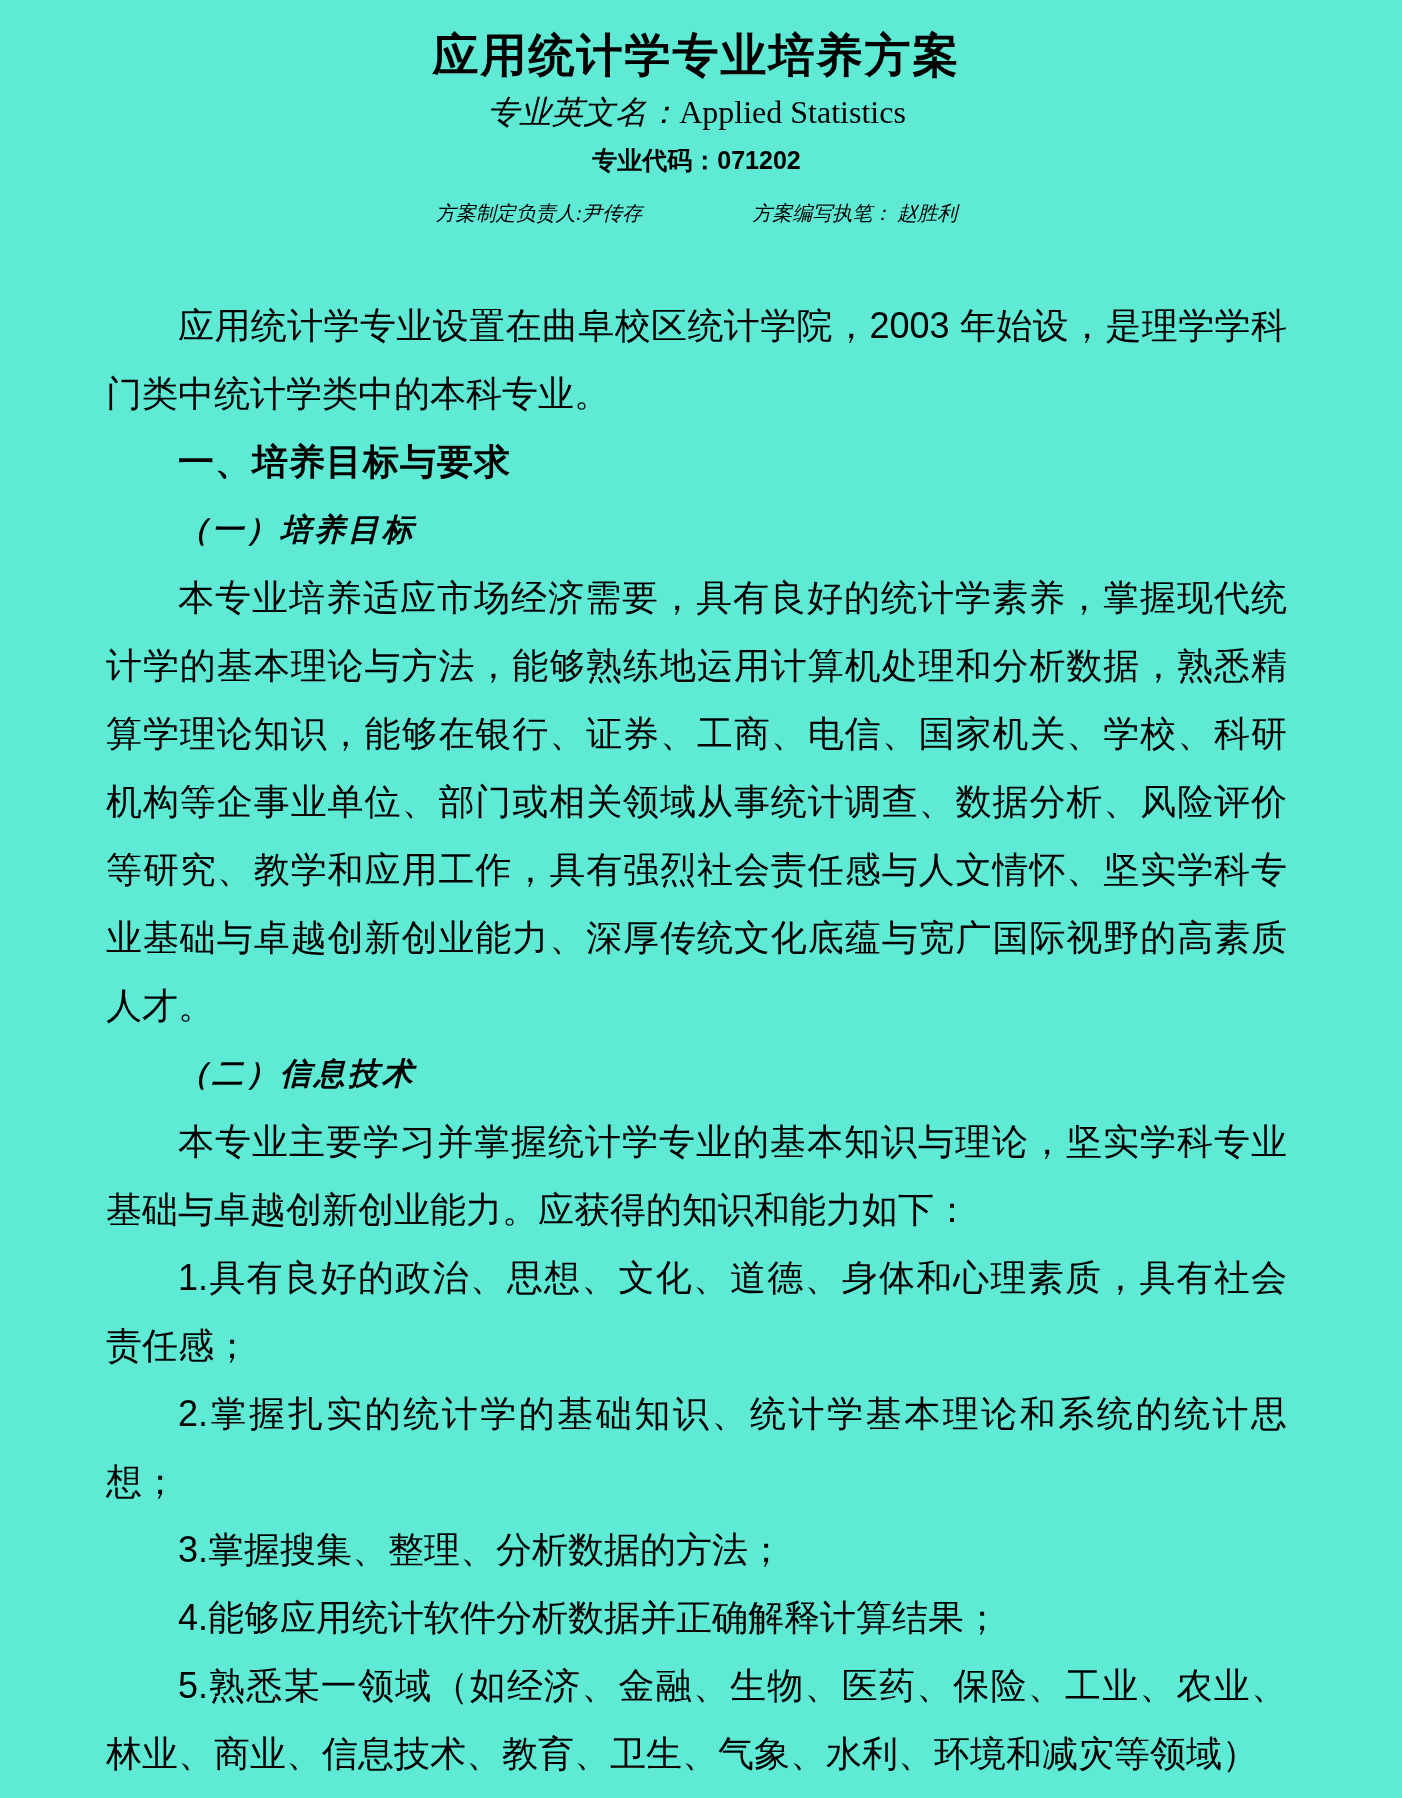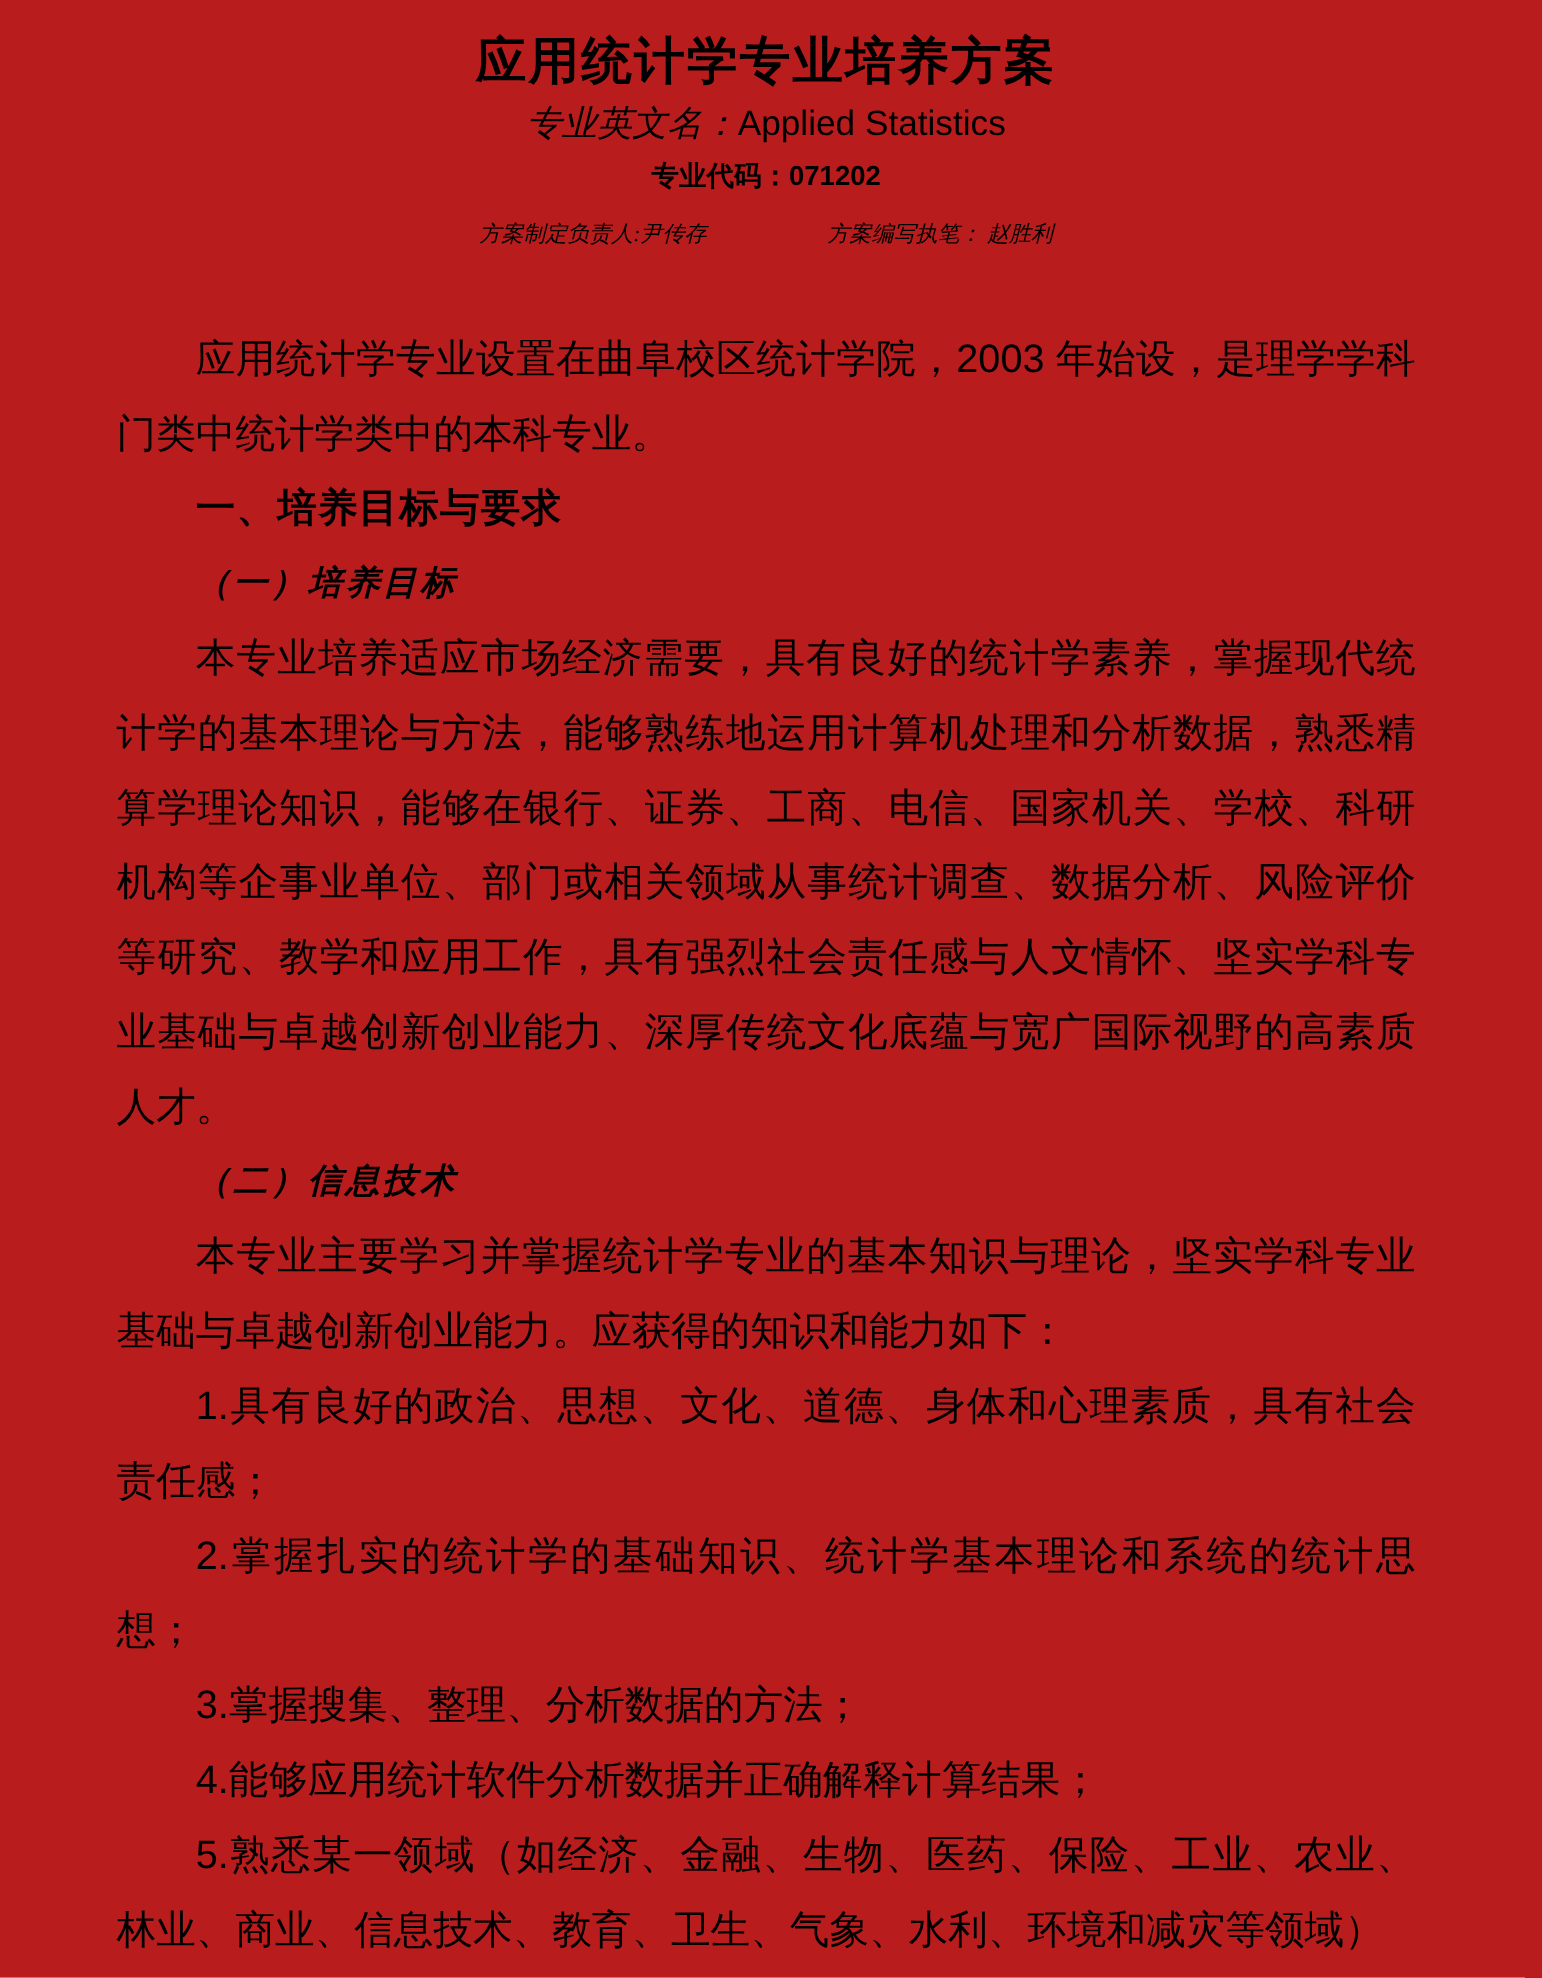--- a/index.html
+++ b/index.html
@@ -4,21 +4,21 @@
 <style>
   html, body {
     margin: 0;
     padding: 0;
     background: #ffffff;
   }
   .doc {
     position: relative;
     width: 1402px;
     height: 1798px;
-    background: #b91c1c;
+    background: #5eead4;
     color: #000000;
     box-sizing: border-box;
     padding: 26px 115px 0 106px;
     overflow: hidden;
     font-family: "Liberation Sans", sans-serif;
   }
   .header { text-align: center; }
   .doc-title {
     font-size: 46px;
     line-height: 58px;
@@ -31,21 +31,21 @@
     line-height: 44px;
     margin-top: 6px;
   }
   .line-english .cn-label {
     font-family: "Liberation Serif", serif;
     font-style: italic;
     font-weight: 500;
     text-align: center;
   }
   .line-english .en-value {
-    font-family: Liberation Sans, sans-serif;
+    font-family: Liberation Serif, serif;
   }
   .line-code {
     font-size: 25px;
     line-height: 44px;
     font-weight: bold;
     margin-top: 4px;
   }
   .byline {
     font-size: 20px;
     line-height: 38px;

